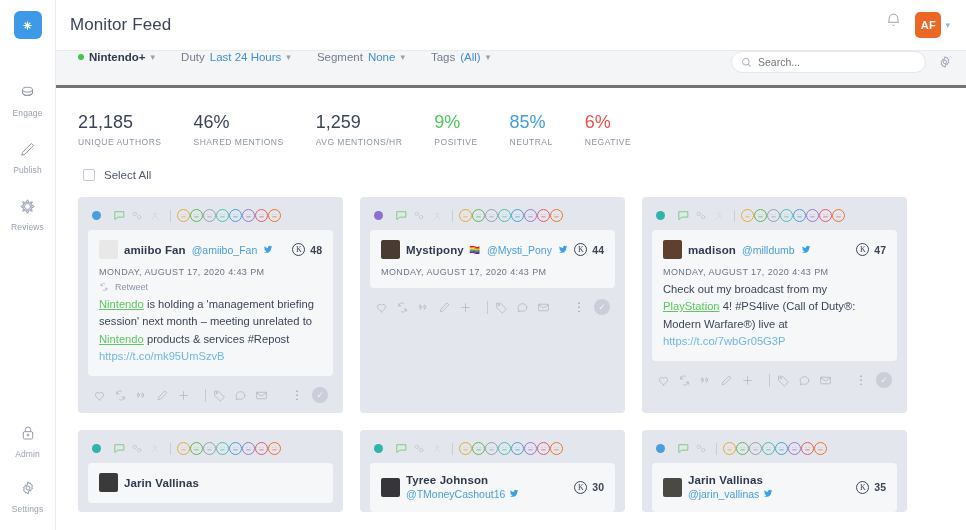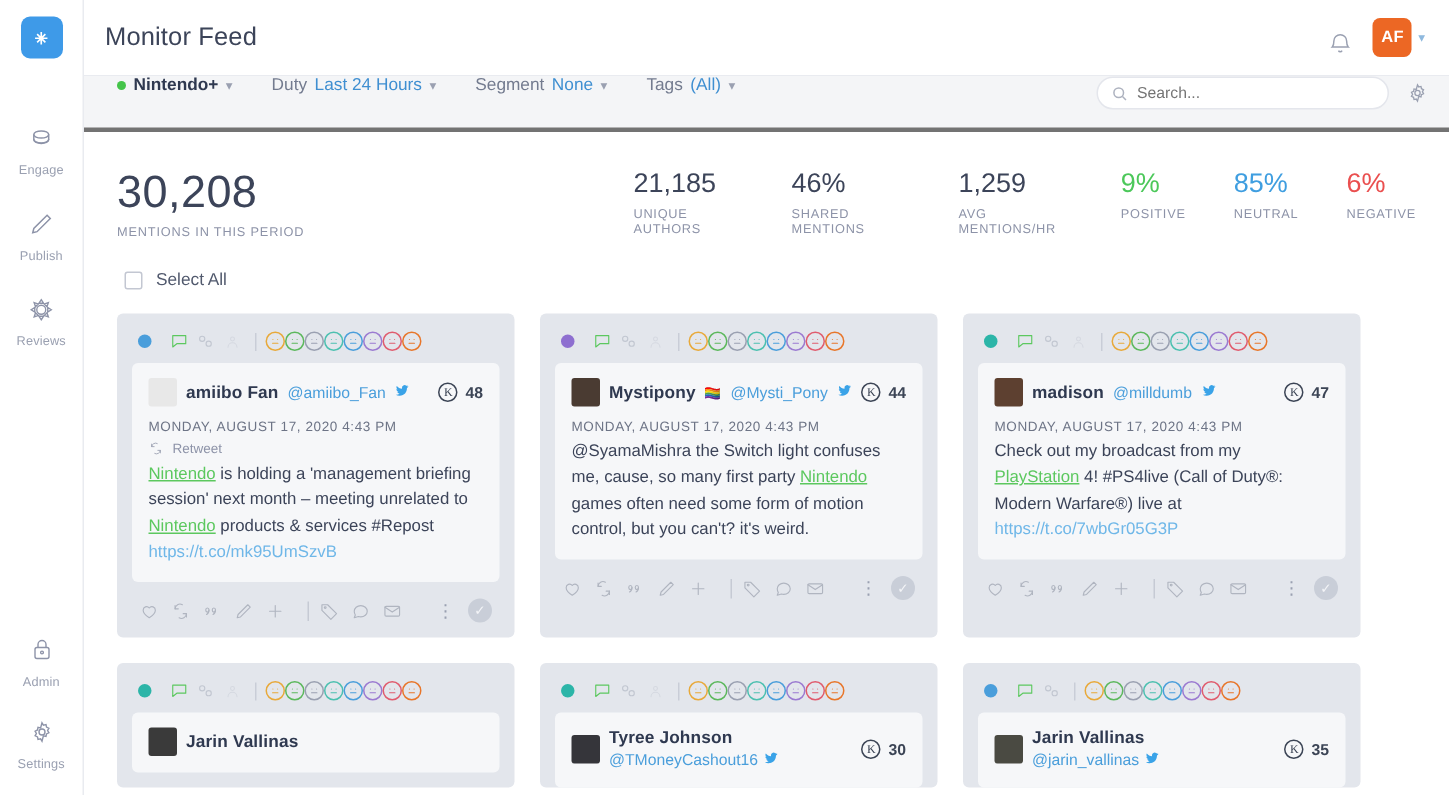--- a/index.html
+++ b/index.html
@@ -41,21 +41,21 @@
   
   .main { flex: 1 1 auto; display: flex; flex-direction: column; height: 530px; min-width:0;}
 
   .topbar {
     height: 51px; flex: 0 0 51px;
     border-bottom: 1px solid #e9ebf0;
     display: flex; align-items: center; padding: 0 16px 0 14px;
     background: #fff;
   }
   .topbar-title { font-size: 17px; font-weight: 400; color: #3c4459; letter-spacing:.1px;}
-  .topbar-right { margin-left: auto; display: flex; align-items: flex-end; gap: 13px; }
+  .topbar-right { margin-left: auto; display: flex; align-items: flex-start; gap: 13px; }
   .bell { color:#9aa0b1; display:flex; }
   .avatar-wrap { display:flex; align-items:center; gap:4px; }
   .avatar {
     width: 26px; height: 26px; border-radius: 5px;
     background: #ec6724; color: #fff;
     font-size: 11px; font-weight: bold; letter-spacing: .3px;
     display: flex; align-items: center; justify-content: center;
   }
   .chev-sm { color:#8fb9de; font-size: 9px; }
 
@@ -278,24 +278,20 @@
             <circle cx="12" cy="12" r="3"></circle>
             <path d="M12 2.8l1.4 2.3 2.6-.6.5 2.6 2.4 1.1-1.3 2.3 1.3 2.3-2.4 1.1-.5 2.6-2.6-.6L12 21.2l-1.4-2.3-2.6.6-.5-2.6L5.1 15.8l1.3-2.3-1.3-2.3L7.5 10l.5-2.6 2.6.6z"></path>
           </svg>
         </span>
       </div>
     </div>
 
     <div class="content">
 
       <div class="metrics">
-        <div class="metric-main">
-          <div class="num">30,208</div>
-          <div class="lab">MENTIONS IN THIS PERIOD</div>
-        </div>
         <div class="metric-rest">
           <div class="metric">
             <div class="num">21,185</div>
             <div class="lab">UNIQUE AUTHORS</div>
           </div>
           <div class="metric">
             <div class="num">46%</div>
             <div class="lab">SHARED MENTIONS</div>
           </div>
           <div class="metric">
@@ -594,21 +590,20 @@
                 <span class="ahandle">@Mysti_Pony</span>
                 <span class="tw"><svg width="10" height="10" viewBox="0 0 24 24" fill="none" stroke="#3aa3e8" stroke-width="0" stroke-linecap="round" stroke-linejoin="round">
                     <path d="M22 5.9c-.7.3-1.5.5-2.3.6.8-.5 1.5-1.3 1.8-2.2-.8.5-1.7.8-2.6 1A4.1 4.1 0 0012 8.9c0 .3 0 .6.1.9-3.4-.2-6.4-1.8-8.4-4.3-.4.6-.6 1.3-.6 2.1 0 1.4.7 2.7 1.8 3.4-.7 0-1.3-.2-1.9-.5 0 2 1.4 3.7 3.3 4.1-.3.1-.7.1-1.1.1-.3 0-.5 0-.8-.1.5 1.7 2.1 2.9 3.9 2.9A8.2 8.2 0 012 19.5 11.6 11.6 0 008.3 21c7.5 0 11.6-6.2 11.6-11.6v-.5c.8-.6 1.5-1.3 2.1-2.1z" fill="#3aa3e8" stroke="none"></path>
                   </svg></span>
                 <span class="klout">
                   <span class="kico">K</span>
                   <span class="kn">44</span>
                 </span>
               </div>
               <div class="ts">MONDAY, AUGUST 17, 2020 4:43 PM</div>
-              <div class="body"><span>@SyamaMishra the Switch light confuses me, cause, so many first party </span><span class="hl">Nintendo</span><span> games often need some form of motion control, but you can't? it's weird.</span></div>
             </div>
             <div class="cardfoot">
               <span class="fic">
                 <svg width="13" height="13" viewBox="0 0 24 24" fill="none" stroke="#b0b5c0" stroke-width="1.4" stroke-linecap="round" stroke-linejoin="round">
                   <path d="M12 20s-7.5-4.8-7.5-9.3A4.2 4.2 0 0112 8a4.2 4.2 0 017.5 2.7C19.5 15.2 12 20 12 20z"></path>
                 </svg>
               </span>
               <span class="fic">
                 <svg width="13" height="13" viewBox="0 0 24 24" fill="none" stroke="#b0b5c0" stroke-width="1.4" stroke-linecap="round" stroke-linejoin="round">
                   <path d="M5 9a6 6 0 019-5M19 15a6 6 0 01-9 5"></path>

